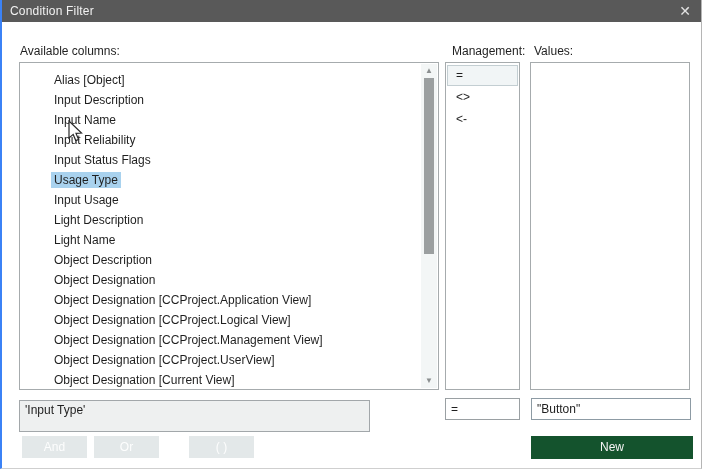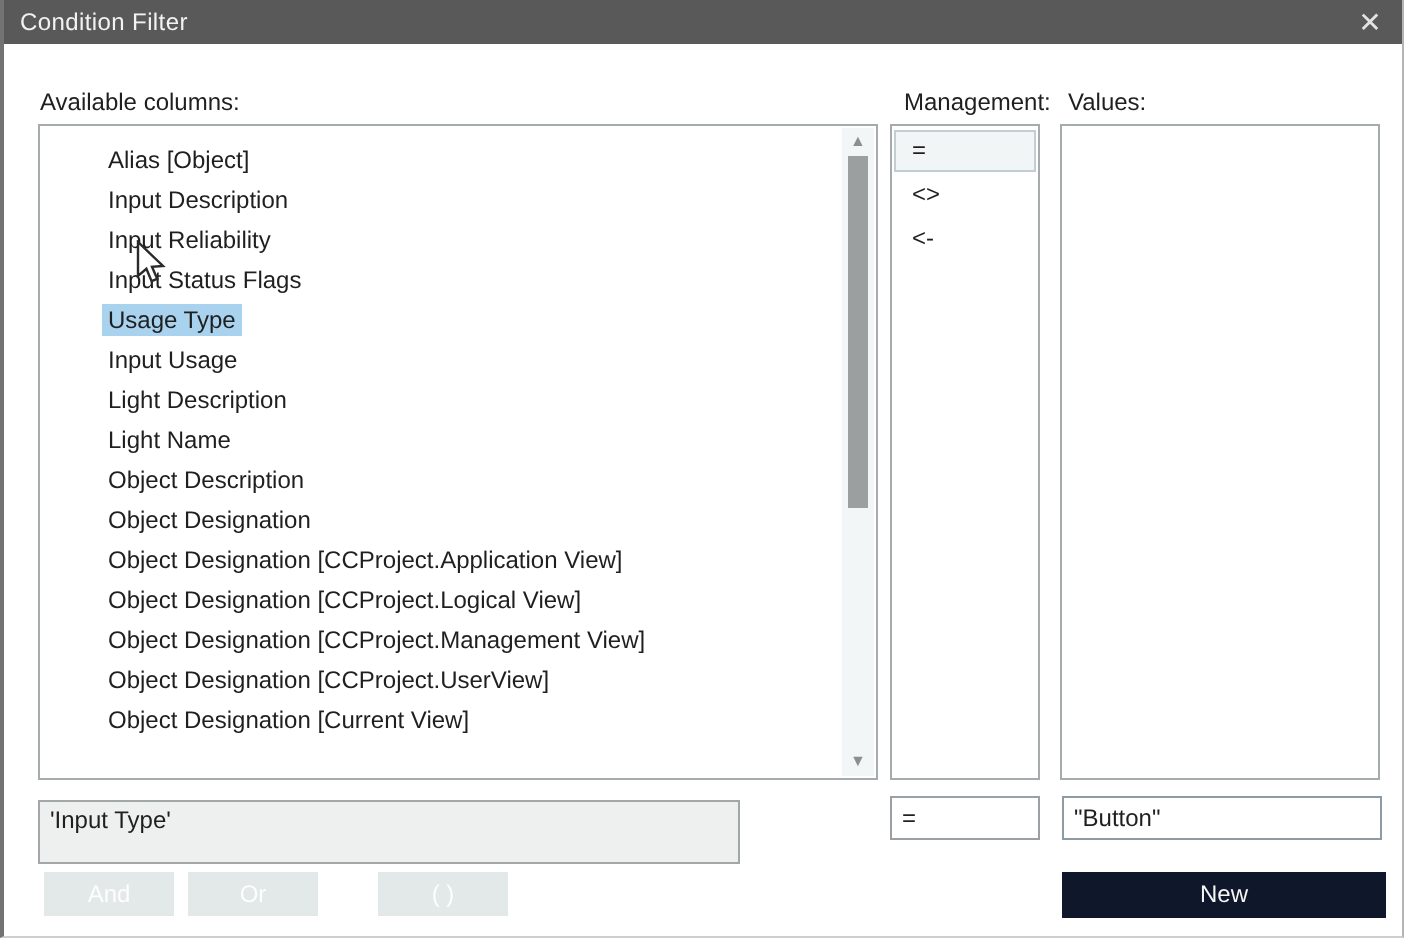--- a/index.html
+++ b/index.html
@@ -1,20 +1,20 @@
 <!DOCTYPE html>
 <html><head>
 <meta charset="utf-8">
 <style>
   * { margin: 0; padding: 0; box-sizing: border-box; }
   html, body { width: 702px; height: 469px; font-family: "Liberation Sans", sans-serif; }
   .dialog {
     position: relative; width: 702px; height: 469px;
     background: #ffffff; overflow: hidden;
-    border-left: 2px solid #737373; border-right: 1px solid #b5b5b5; border-bottom: 1px solid #cfcfcf;
+    border-left: 2px solid #3b82f6; border-right: 1px solid #b5b5b5; border-bottom: 1px solid #cfcfcf;
   }
   .titlebar {
     position: absolute; left: 0; top: 0; right: 0; height: 22px;
     background: #595959; display: flex; align-items: center;
   }
   .titlebar .title { color: #f2f2f2; font-size: 12px; padding-left: 8px; letter-spacing: .2px; }
   .close-btn {
     position: absolute; right: 4px; top: 0; width: 24px; height: 22px;
     display: flex; align-items: center; justify-content: center;
     color: #e3e3e3; font-size: 14px; cursor: default;
@@ -48,40 +48,41 @@
   .expr-op { left: 443px; top: 398px; width: 75px; height: 22px; line-height: 20px; }
   .expr-val { left: 529px; top: 398px; width: 160px; height: 22px; line-height: 20px; border-color: #8d9ba4; }
   .btn {
     position: absolute; height: 22px; font-size: 12px; text-align: center; line-height: 22px;
     border: none; cursor: default;
   }
   .btn-disabled { background: #e3e8e9; color: rgba(255,255,255,0.92); }
   .btn-and { left: 20px; top: 436px; width: 65px; }
   .btn-or { left: 92px; top: 436px; width: 65px; }
   .btn-paren { left: 187px; top: 436px; width: 65px; }
-  .btn-new { left: 529px; top: 436px; width: 162px; height: 23px; background: #0f172a; color: #f5f5f5; }
+  .btn-new { left: 529px; top: 436px; width: 162px; height: 23px; background: #14532d; color: #f5f5f5; }
   .cursor { position: absolute; left: 65px; top: 120px; width: 17px; height: 25px; pointer-events: none; }
 </style>
 </head>
 <body>
 
 <div class="dialog">
 
   <div class="titlebar">
     <span class="title">Condition Filter</span>
     <span class="close-btn">✕</span>
   </div>
 
   <div class="grouplabel" style="left:18px; top:44px;">Available columns:</div>
   <div class="grouplabel" style="left:450px; top:44px;">Management:</div>
   <div class="grouplabel" style="left:532px; top:44px;">Values:</div>
 
   <div class="listbox columns-list">
     <div class="item"><span class="txt">Alias [Object]</span></div>
     <div class="item"><span class="txt">Input Description</span></div>
+    <div class="item"><span class="txt">Input Name</span></div>
     <div class="item"><span class="txt">Input Reliability</span></div>
     <div class="item"><span class="txt">Input Status Flags</span></div>
     <div class="item sel"><span class="txt">Usage Type</span></div>
     <div class="item"><span class="txt">Input Usage</span></div>
     <div class="item"><span class="txt">Light Description</span></div>
     <div class="item"><span class="txt">Light Name</span></div>
     <div class="item"><span class="txt">Object Description</span></div>
     <div class="item"><span class="txt">Object Designation</span></div>
     <div class="item"><span class="txt">Object Designation [CCProject.Application View]</span></div>
     <div class="item"><span class="txt">Object Designation [CCProject.Logical View]</span></div>

